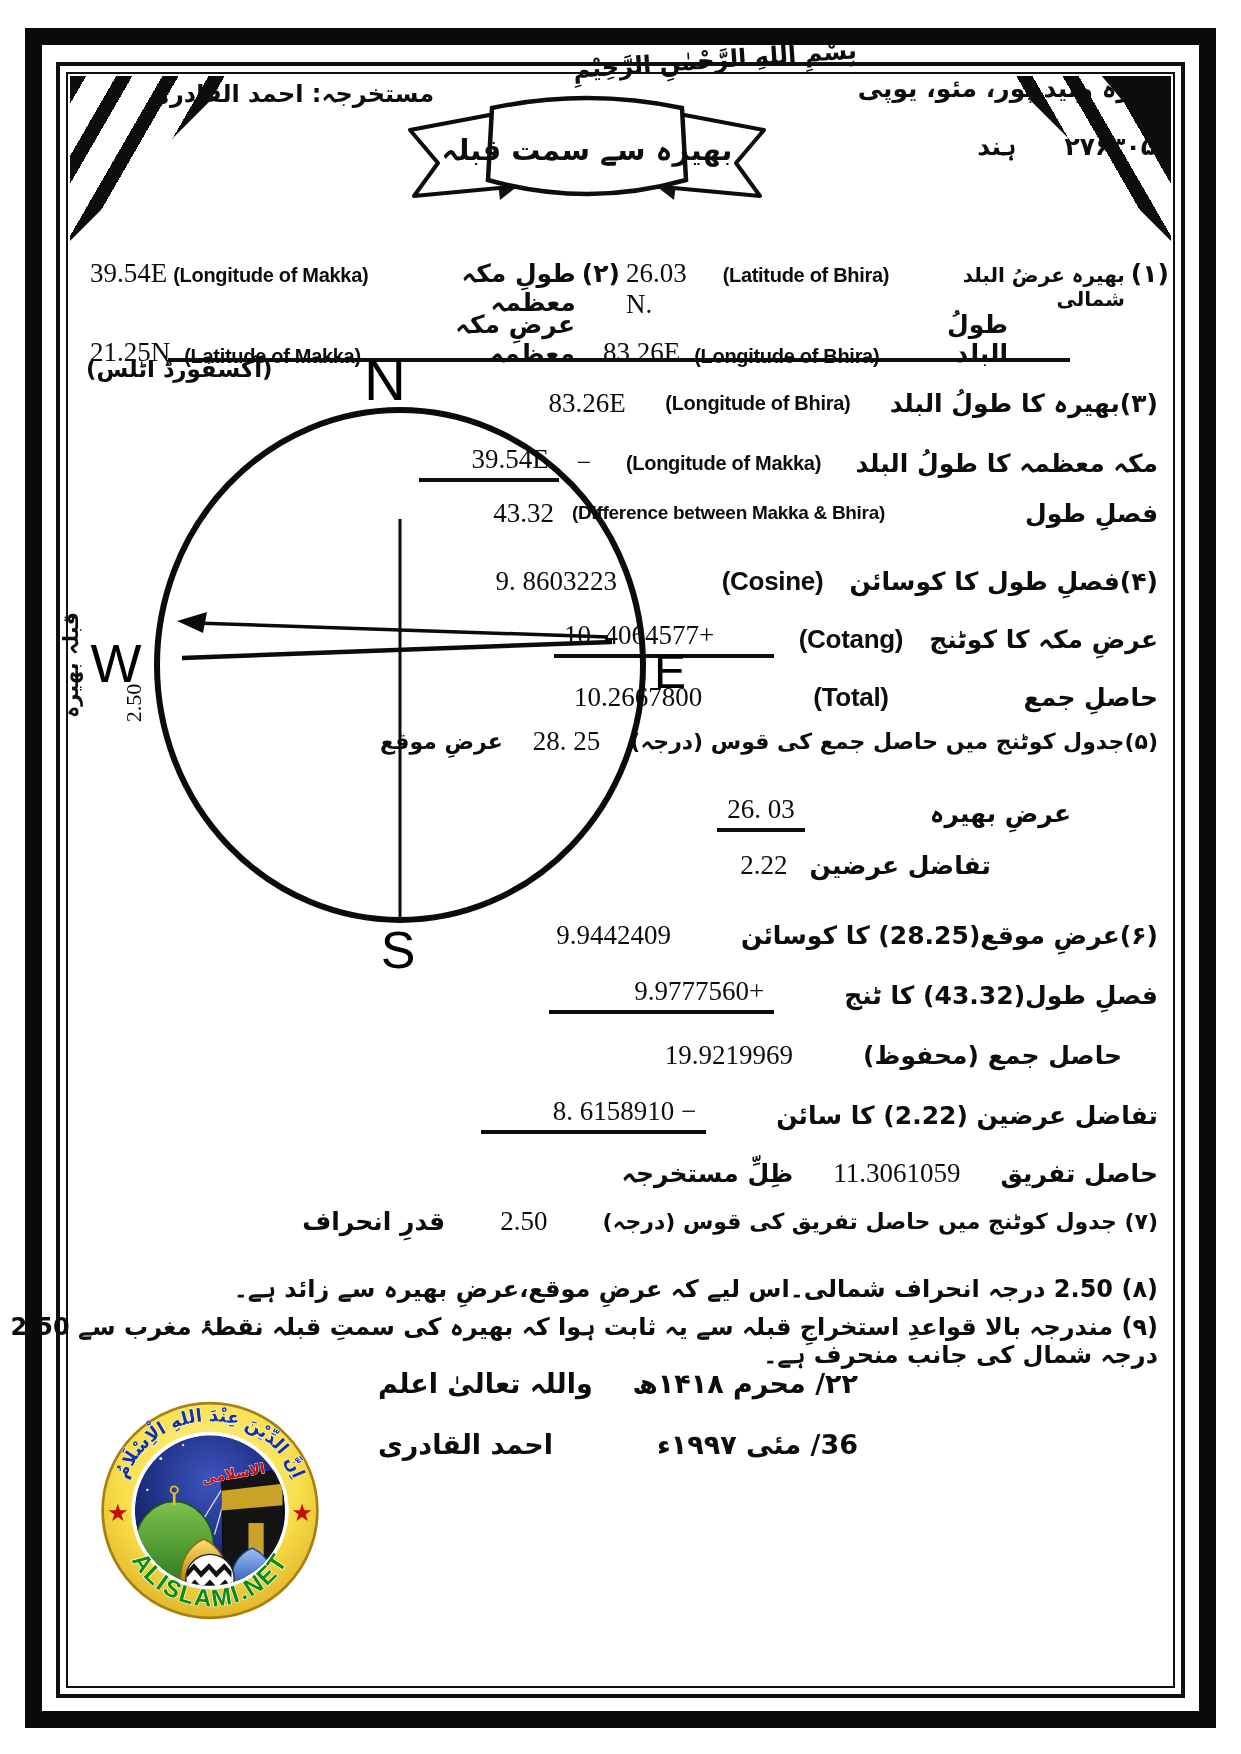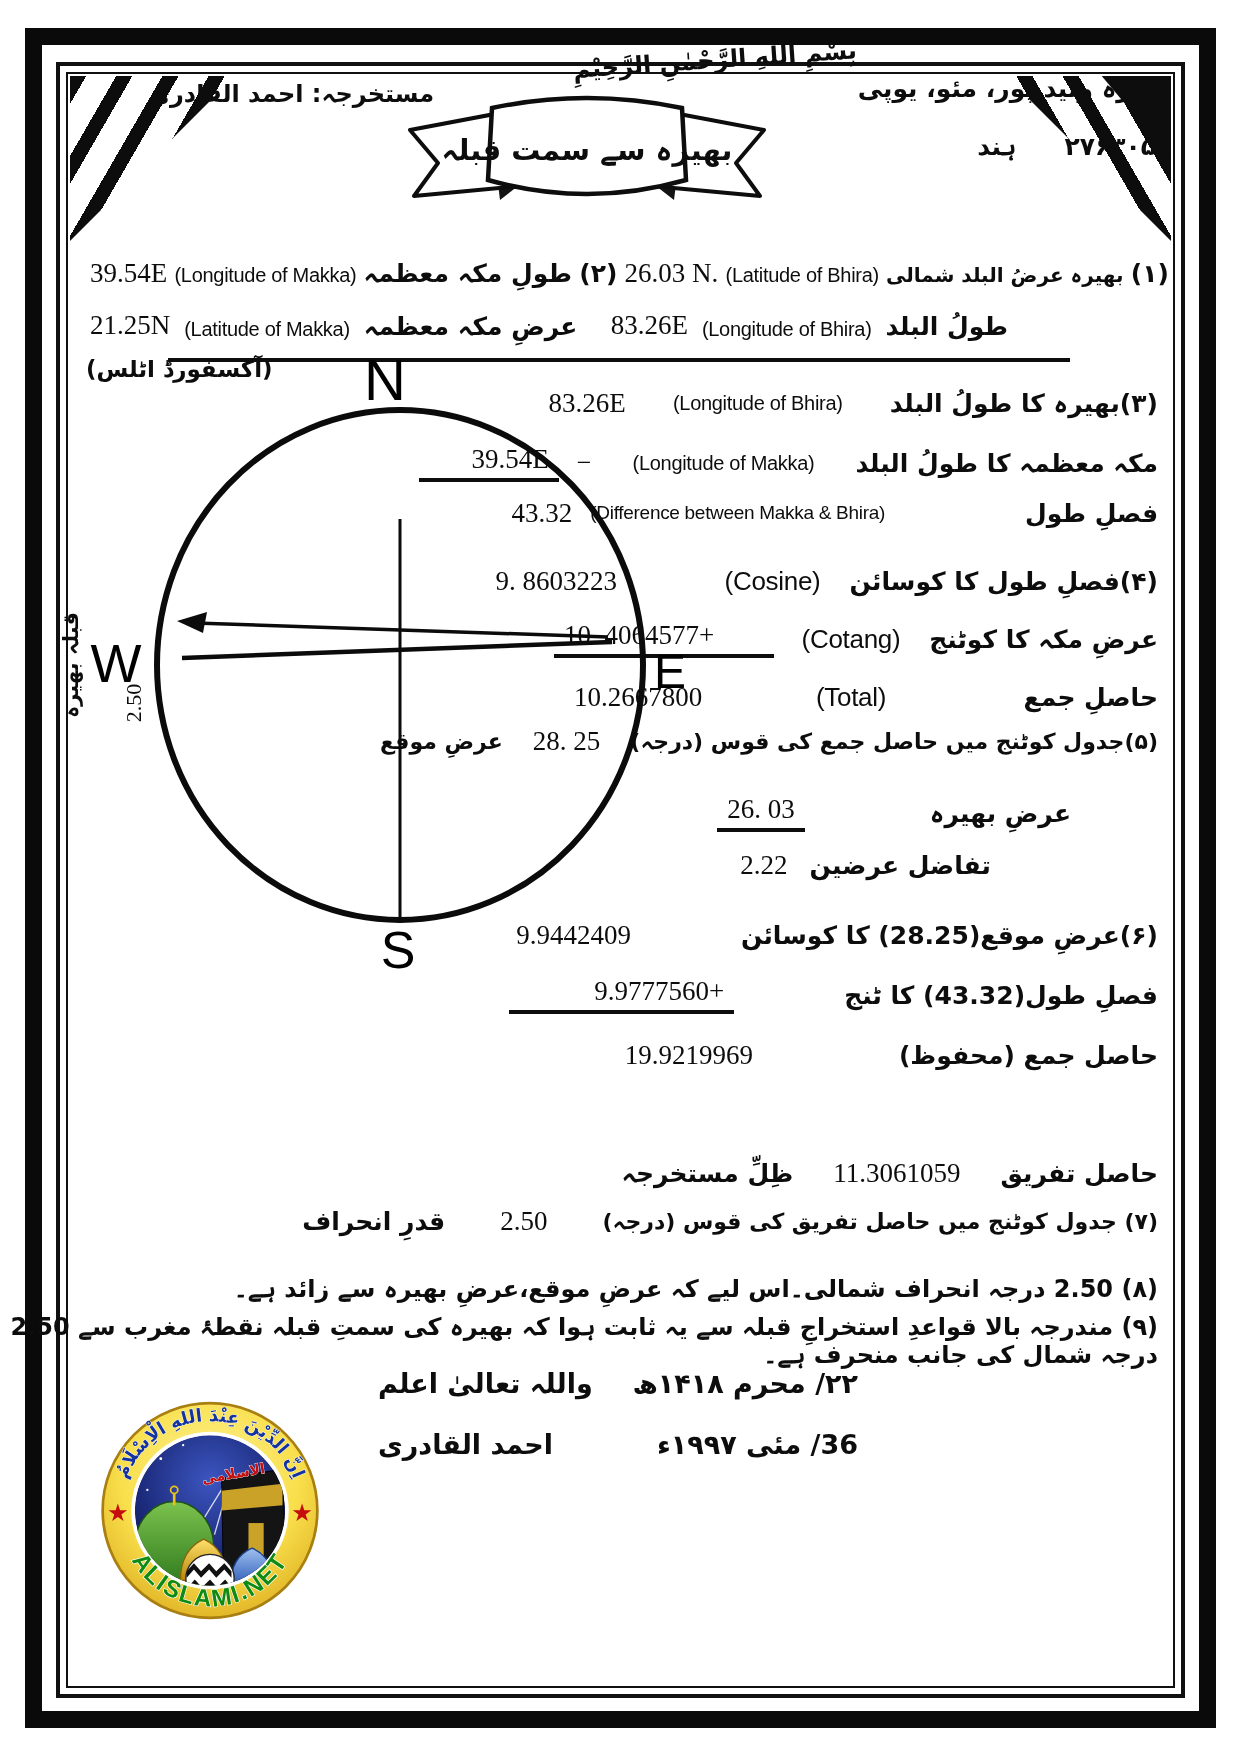--- a/index.html
+++ b/index.html
@@ -13,37 +13,37 @@
   .corner{position:absolute;width:165px;height:165px;}
   .corner-tl{left:70px;top:76px;clip-path:polygon(0 0,100% 0,0 100%);
     background:repeating-linear-gradient(120deg,#0d0d0d 0 14px,transparent 14px 40px);}
   .corner-tr{right:70px;top:76px;clip-path:polygon(0 0,100% 0,100% 100%);
     background:repeating-linear-gradient(240deg,#0d0d0d 0 14px,transparent 14px 40px);}
   .corner-tr::after{content:"";position:absolute;inset:0;background:#0d0d0d;
     clip-path:polygon(58% 0,100% 0,100% 50%);}
   
   .ur{font-family:"DejaVu Sans",sans-serif;font-weight:bold;direction:rtl;unicode-bidi:isolate;font-size:25px;}
   .val{font-family:"Liberation Serif",serif;font-size:27px;}
-  .en{font-weight:normal;font-size:20px;letter-spacing:-0.3px;white-space:nowrap;}
+  .en{font-weight:bold;font-size:20px;letter-spacing:-0.3px;white-space:nowrap;}
   .en-lg{font-size:26px;}
   .en-sm{font-size:19px;}
   .ur-ph{font-size:22px;}
   .abs{position:absolute;}
   .rline{position:absolute;right:83px;display:flex;align-items:center;gap:18px;direction:ltr;height:50px;}
   .ul{border-bottom:4px solid #0d0d0d;padding:0 10px 3px 10px;}
   .sign{font-family:"Liberation Serif",serif;font-size:26px;}
   
   .s3 .val{min-width:120px;text-align:right;}
   .s3 .en{min-width:228px;text-align:center;}
   .s3 .ur{min-width:255px;text-align:right;}
   .s4 .val{min-width:200px;text-align:left;}
   .s4 .en{min-width:118px;text-align:center;}
   .s4 .ur{min-width:230px;text-align:right;}
   .s6 .val{min-width:205px;text-align:right;}
-  .s6 .ur{min-width:295px;text-align:right;margin-left:40px;}
+  .s6 .ur{min-width:295px;text-align:left;}
   
   .bismillah{left:540px;top:46px;width:350px;text-align:center;font-size:24px;transform:rotate(-4deg);}
   .addr1{top:74px;right:73px;}
   .addr2{top:132px;right:85px;display:flex;direction:rtl;gap:48px;}
   .extractor{left:148px;top:80px;font-size:24px;}
   .row1{left:90px;top:258px;right:72px;display:flex;justify-content:space-between;align-items:baseline;gap:6px;}
   .row2{left:90px;top:310px;width:918px;display:flex;align-items:flex-end;gap:14px;}
   .spacer{flex:1;}
   .hr1{left:168px;top:358px;width:902px;height:4px;background:#0d0d0d;}
   
@@ -156,20 +156,24 @@
     <span class="val">9.9442409</span>
     <span class="ur">(۶)عرضِ موقع(28.25) کا کوسائن</span>
   </div>
   <div class="rline s6" style="top:970px;gap:70px">
     <span class="val ul">9.9777560+</span>
     <span class="ur">فصلِ طول(43.32) کا ٹنج</span>
   </div>
   <div class="rline s6" style="top:1030px;gap:70px">
     <span class="val">19.9219969</span>
     <span class="ur">حاصل جمع (محفوظ)</span>
+  </div>
+  <div class="rline s6" style="top:1090px;gap:70px">
+    <span class="val ul">8. 6158910 −</span>
+    <span class="ur">تفاضل عرضین (2.22) کا سائن</span>
   </div>
   <div class="rline" style="top:1148px;gap:40px">
     <span class="ur">ظِلِّ مستخرجہ</span>
     <span class="val">11.3061059</span>
     <span class="ur">حاصل تفریق</span>
   </div>
 
   <div class="rline" style="top:1196px;gap:55px">
     <span class="ur">قدرِ انحراف</span>
     <span class="val">2.50</span>

